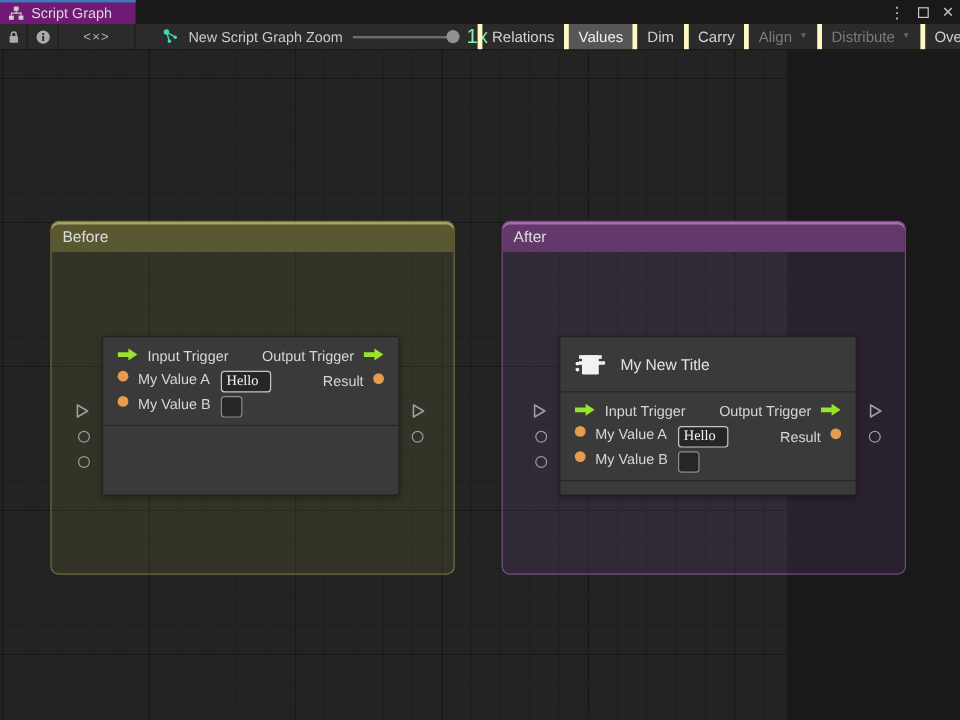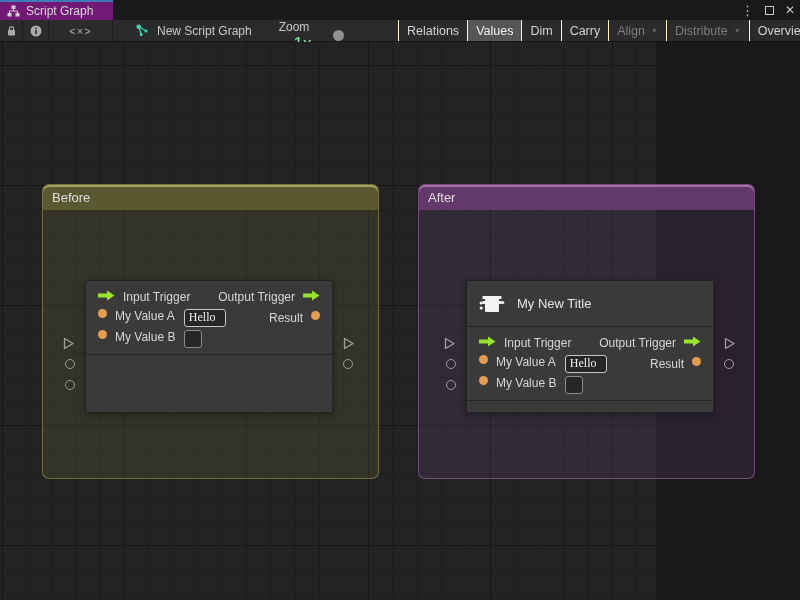--- a/index.html
+++ b/index.html
@@ -41,37 +41,37 @@
   .tb-lock { left:0; width:23px; }
   .tb-info { left:23px; width:26px; }
   .tb-code { left:49px; width:64px; color:#b5b5b5; font-size:11px; letter-spacing:1px; }
   .graph-section {
     position:absolute; left:113px; top:0; height:21px;
     display:flex; align-items:center; gap:8px; padding-left:23px;
   }
   .graph-name { font-size:12px; color:#c9c9c9; }
   .zoom-ctl {
     position:absolute; left:255px; top:0; height:21px;
-    display:flex; align-items:center;flex-direction:column;
+    display:flex; align-items:center;
   }
   .zoom-label { font-size:12px; color:#c9c9c9; margin-right:8px; }
   .zoom-track { position:relative; width:86px; height:2px; background:#6e6e6e; }
   .zoom-handle {
     position:absolute; right:-3px; top:-4.5px;
     width:11px; height:11px; border-radius:50%; background:#919191;
   }
   .zoom-value { font-size:17px; color:#86efac; margin-left:9px; }
   .view-buttons {
     position:absolute; left:398px; top:0; height:21px;
     display:flex; flex-wrap:nowrap;
   }
   .vbtn {
     display:flex; align-items:center; height:21px;
     padding:0 8px; font-size:12.5px; color:#d2d2d2;
-    border-left:1px solid #fef9c3; white-space:nowrap;
+    border-left:4px solid #fef9c3; white-space:nowrap;
   }
   .vbtn.active { background:#565656; color:#f0f0f0; }
   .vbtn.disabled { color:#7b7b7b; }
   .dd-arrow { font-size:7px; margin-left:6px; color:#8a8a8a; }
   .vbtn.disabled .dd-arrow { color:#666; }
 
   
   .canvas {
     position:absolute; left:0; top:42px; width:656px; height:558px;
     background-color:#222322;

